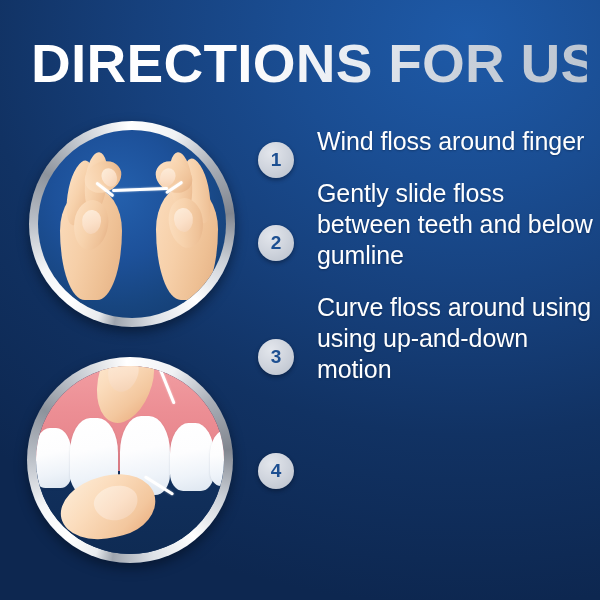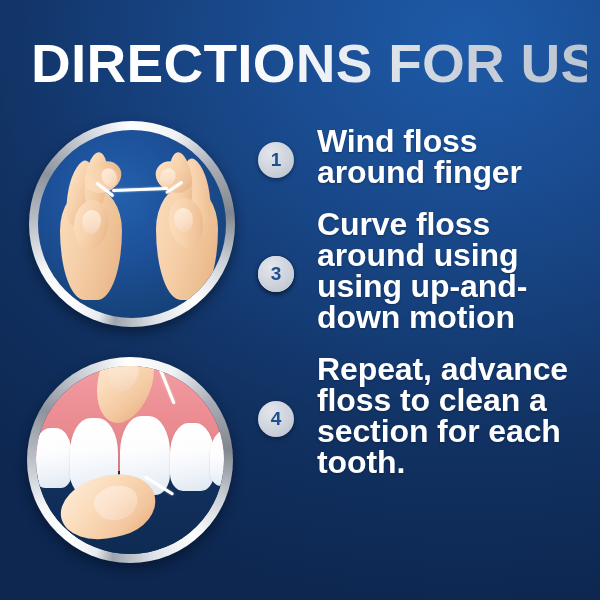--- a/index.html
+++ b/index.html
@@ -78,22 +78,22 @@
   #steps{position:absolute;left:258px;top:126px;width:336px;}
   .step{position:relative;margin-bottom:21px;}
   .badge{
     position:absolute;left:0;width:36px;height:36px;border-radius:50%;
     background:radial-gradient(circle at 36% 30%,#e3e6ec 0%,#ced3dc 52%,#b9c0cb 100%);
     color:#1d4f91;font-size:19px;font-weight:bold;
     display:flex;align-items:center;justify-content:center;
     box-shadow:0 2px 4px rgba(4,14,32,.45);
   }
   .step-text{
-    margin-left:59px;color:#ffffff;font-size:32px;line-height:31px;
-    font-weight:700;letter-spacing:-0.1px;
+    margin-left:59px;color:#ffffff;font-size:25px;line-height:31px;
+    font-weight:400;letter-spacing:-0.1px;
     text-shadow:0 1px 2px rgba(5,16,36,.35);
   }
   .s1 .badge{top:16px;}
   .s2 .badge{top:47px;}
   .s3 .badge{top:47px;}
   .s4 .badge{top:47px;}
 </style>
 </head>
 <body>
 
@@ -164,26 +164,26 @@
 
   <div id="steps">
 
     <div class="step s1">
       <div class="badge">1</div>
       <div class="step-text">Wind floss around finger</div>
     </div>
 
     <div class="step s2">
       <div class="badge">2</div>
+      <div class="step-text">Gently slide floss between teeth and below gumline</div>
     </div>
 
     <div class="step s3">
       <div class="badge">3</div>
       <div class="step-text">Curve floss around using using up-and-down motion</div>
     </div>
 
     <div class="step s4">
       <div class="badge">4</div>
-      <div class="step-text">Repeat, advance floss to clean a section for each tooth.</div>
     </div>
 
   </div>
 </div>
 
 </body></html>

